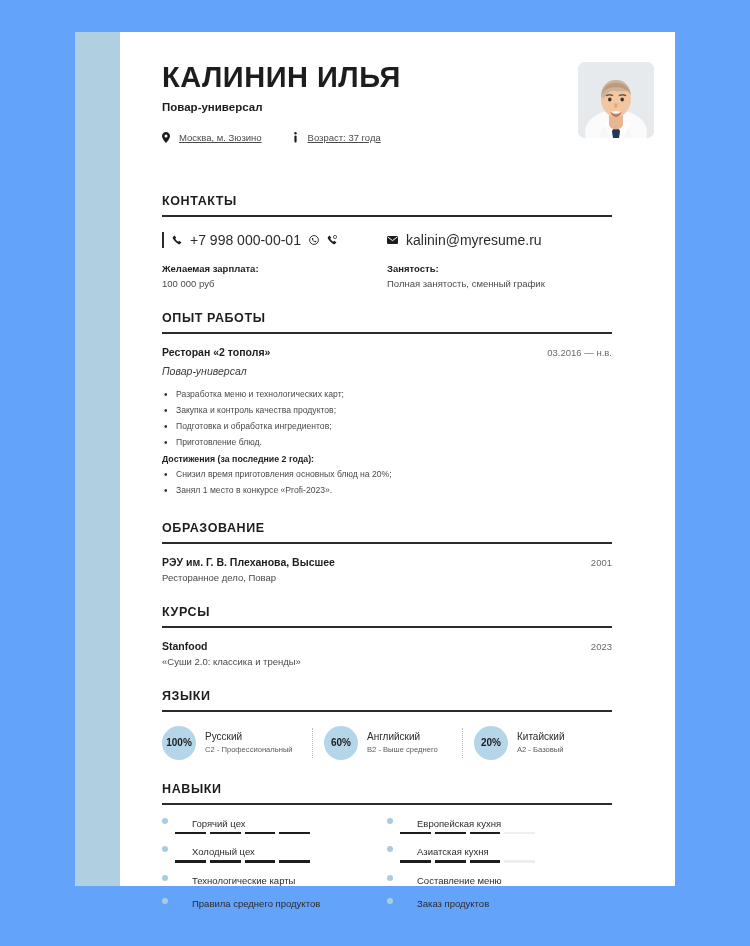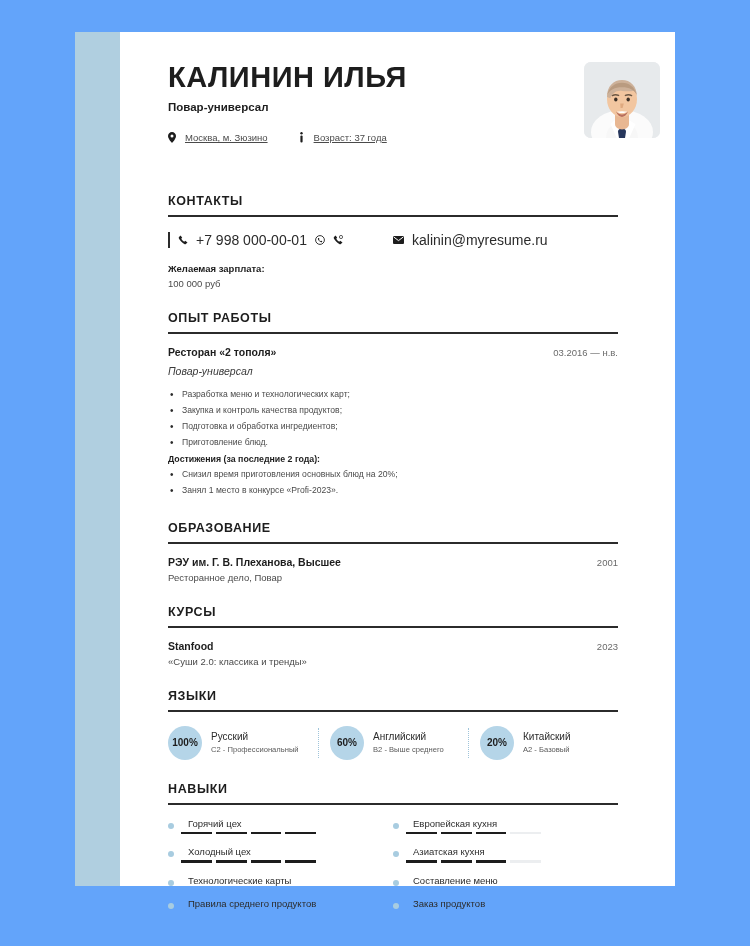--- a/index.html
+++ b/index.html
@@ -14,21 +14,21 @@
   .page-stripe {
     position: absolute; left: 75px; top: 32px;
     width: 45px; height: 854px;
     background: #b0cfe0;
   }
   .page {
     position: absolute; left: 120px; top: 32px;
     width: 555px; height: 854px;
     background: #ffffff;
   }
-  .inner { position: absolute; left: 48px; top: 30px; width: 450px; }
+  .inner { position: absolute; left: 42px; top: 30px; width: 450px; }
 
   
   .hdr { position: relative; height: 110px; }
   .name {
     font-size: 29px; font-weight: 700; letter-spacing: .5px;
     color: #1d1d1d; line-height: 1.1;
   }
   .role {
     font-size: 11.5px; font-weight: 700; color: #1d1d1d;
     margin-top: 7px;
@@ -98,21 +98,21 @@
     background: #b5d5e8; flex: none;
     display: flex; align-items: center; justify-content: center;
     font-size: 10px; font-weight: 700; color: #1d1d1d;
   }
   .lang-name { font-size: 10px; color: #2b2b2b; }
   .lang-lvl { font-size: 7.6px; color: #5a5a5a; margin-top: 3px; }
 
   
   .skills { display: flex; flex-wrap: wrap; margin-top: 13px; }
   .skill { width: 50%; margin-bottom: 12px; }
-  .skill-row { display: flex; align-items: flex-end; gap: 14px; }
+  .skill-row { display: flex; align-items: flex-start; gap: 24px; }
   .dot { width: 6px; height: 6px; border-radius: 50%; background: #a8cce0; flex: none; }
   .skill-name { font-size: 9.5px; color: #2b2b2b; }
   .bars { display: flex; gap: 4px; margin-top: 3px; margin-left: 13px; width: 135px; }
   .bar { flex: 1; height: 2.5px; background: #eceef0; }
   .bar.on { background: #1d1d1d; }
 </style>
 </head>
 <body>
 
 <div class="canvas">
@@ -199,20 +199,24 @@
             </span>
             <span>kalinin@myresume.ru</span>
           </div>
         </div>
 
         <div class="cgrid2">
           <div class="col">
             <div class="lbl">Желаемая зарплата:</div>
             <div class="val">100 000 руб</div>
           </div>
+          <div class="col">
+            <div class="lbl">Занятость:</div>
+            <div class="val">Полная занятость, сменный график</div>
+          </div>
         </div>
       </div>
 
       <div class="sec">
         <div class="sec-title">ОПЫТ РАБОТЫ</div>
         <div class="rule"></div>
 
         <div class="entry">
           <div class="entry-head">
             <span class="entry-title">Ресторан «2 тополя»</span>

